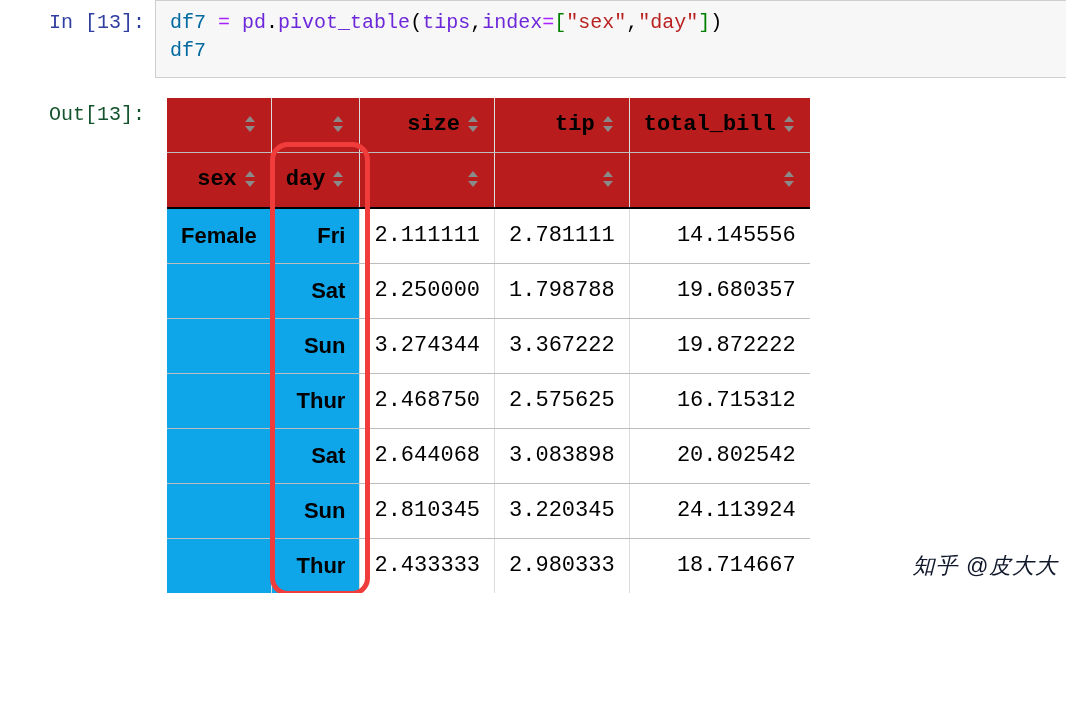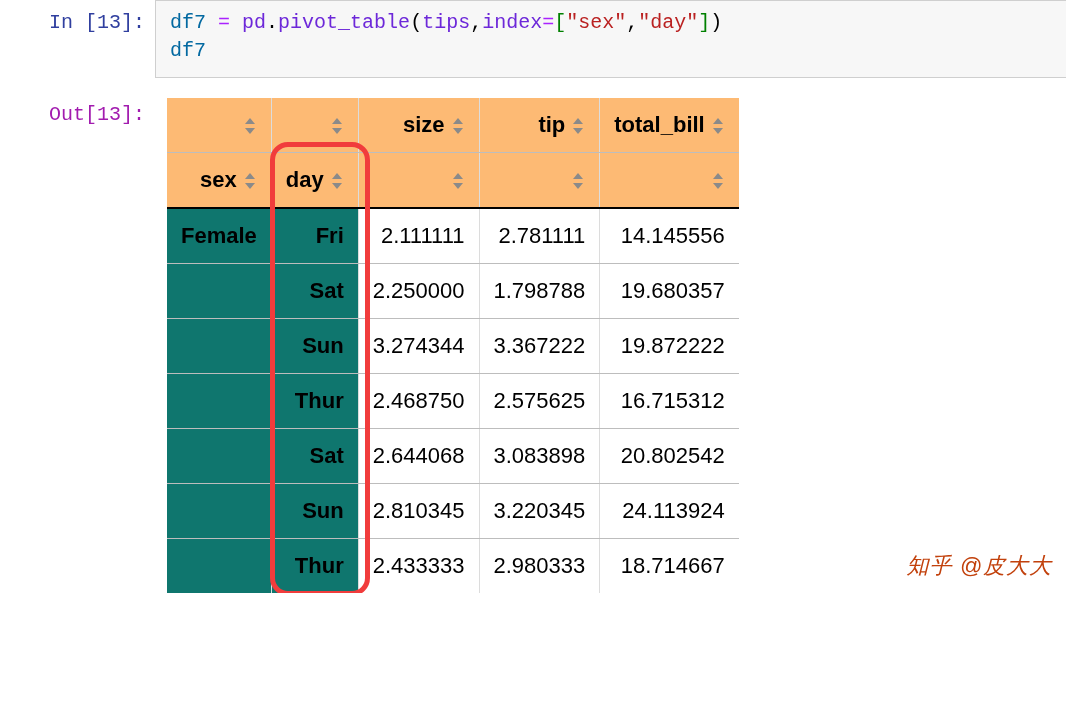--- a/index.html
+++ b/index.html
@@ -24,21 +24,21 @@
     width: 155px;
     flex: 0 0 155px;
     font-family: Menlo, Monaco, "Courier New", monospace;
     font-size: 20px;
     text-align: right;
     padding: 10px 10px 0 0;
     box-sizing: border-box;
     line-height: 1.3;
   }
   .prompt-in { color: #303f9f; }
-  .prompt-out { color: #a21caf; padding-left: 39px; }
+  .prompt-out { color: #14532d; padding-left: 39px; }
   .code-area {
     flex: 1;
     background: #f7f7f7;
     border: 1px solid #cfcfcf;
     border-left: 1px solid #cfcfcf;
     border-right: none;
     padding: 8px 14px;
     font-family: Menlo, Monaco, "Courier New", monospace;
     font-size: 20px;
     line-height: 1.4;
@@ -66,40 +66,42 @@
   }
   table.df th, table.df td {
     border-right: 1px solid #dcdcdc;
     border-bottom: 1px solid #bdbdbd;
     padding: 16px 14px;
     font-size: 22px;
     line-height: 1;
     vertical-align: middle;
   }
   table.df thead th {
-    background: #fdba74;
+    background: #b91c1c;
     font-weight: 700;
     text-align: right;
     border-bottom: 2px solid #000;
     border-top: none;
+    font-family: Liberation Mono, monospace;
   }
   table.df thead tr.col-head th {
     border-bottom: 1px solid #bdbdbd;
   }
   table.df thead tr.idx-head th {
     border-bottom: 2px solid #000;
   }
   table.df th.row-head {
     font-weight: 700;
     text-align: right;
-    background: #0f766e;
+    background: #0ea5e9;
   }
   table.df td {
     text-align: right;
     font-weight: 400;
+    font-family: Liberation Mono, monospace;
   }
   table.df th:last-child,
   table.df td:last-child {
     border-right: none;
   }
   table.df tbody tr:last-child th,
   table.df tbody tr:last-child td {
     border-bottom: none;
   }
 
@@ -121,24 +123,24 @@
   .highlight-box {
     position: absolute;
     border: 5px solid #f13c3c;
     border-radius: 18px;
     pointer-events: none;
     box-sizing: border-box;
   }
 
   .watermark {
     position: absolute;
-    right: 14px;
+    right: 8px;
     bottom: 12px;
     font-size: 22px;
-    color: #c2410c;
+    color: #0f172a;
     font-style: italic;
     letter-spacing: 1px;
     user-select: none;
   }
 </style>
 </head>
 <body>
 
 <div class="notebook">
 

